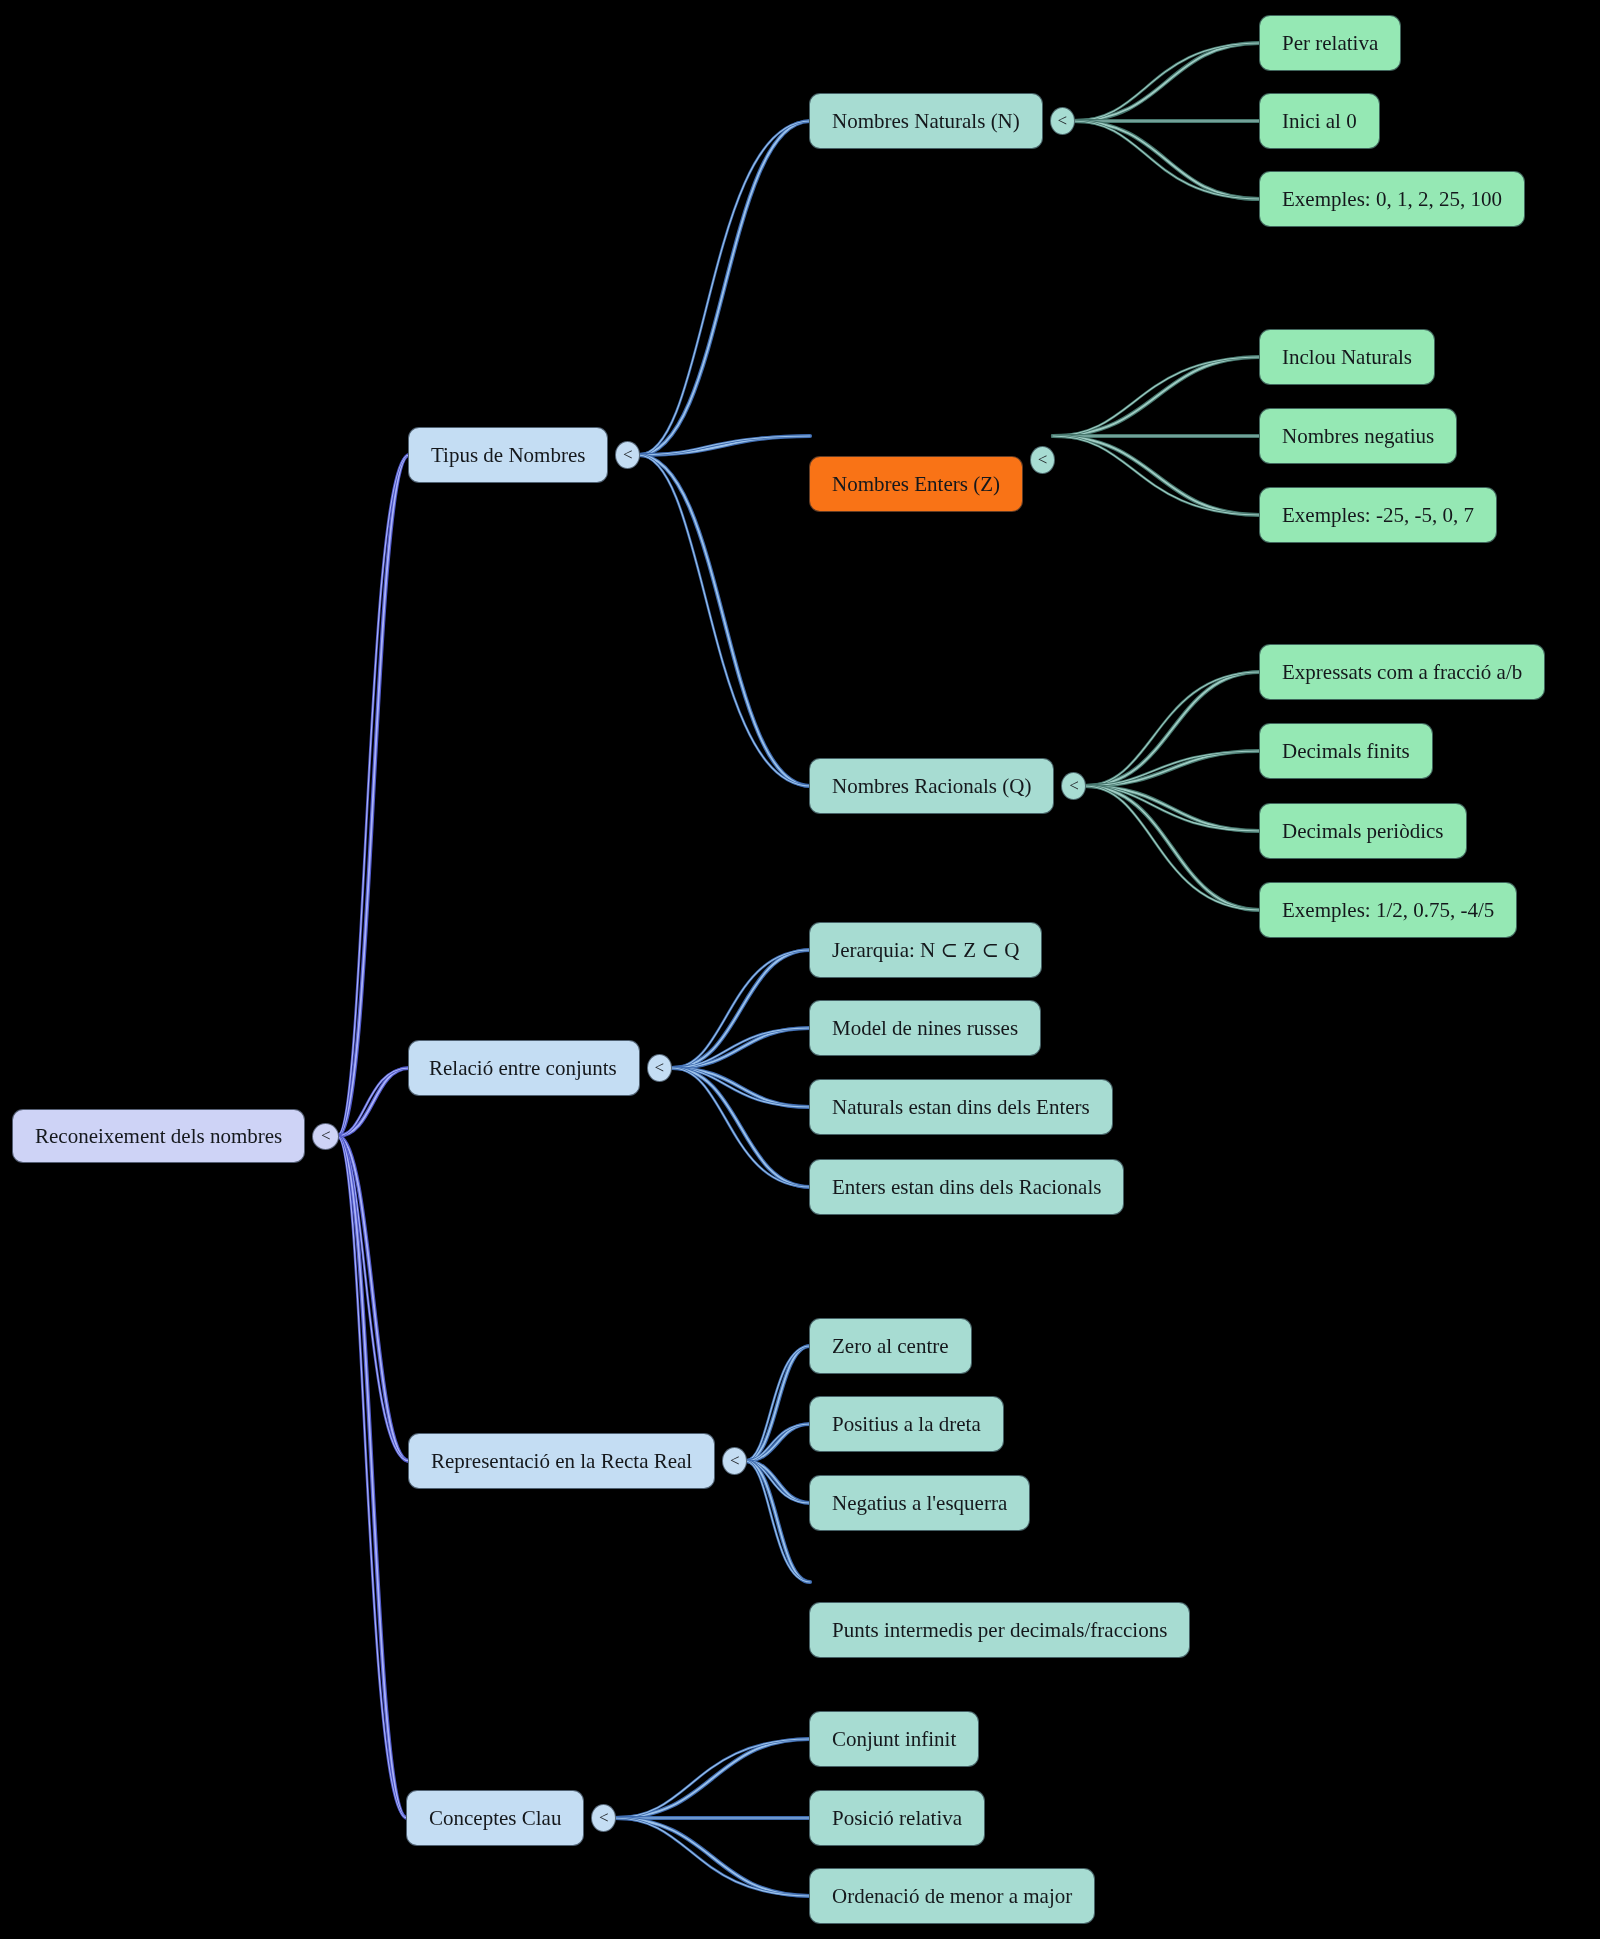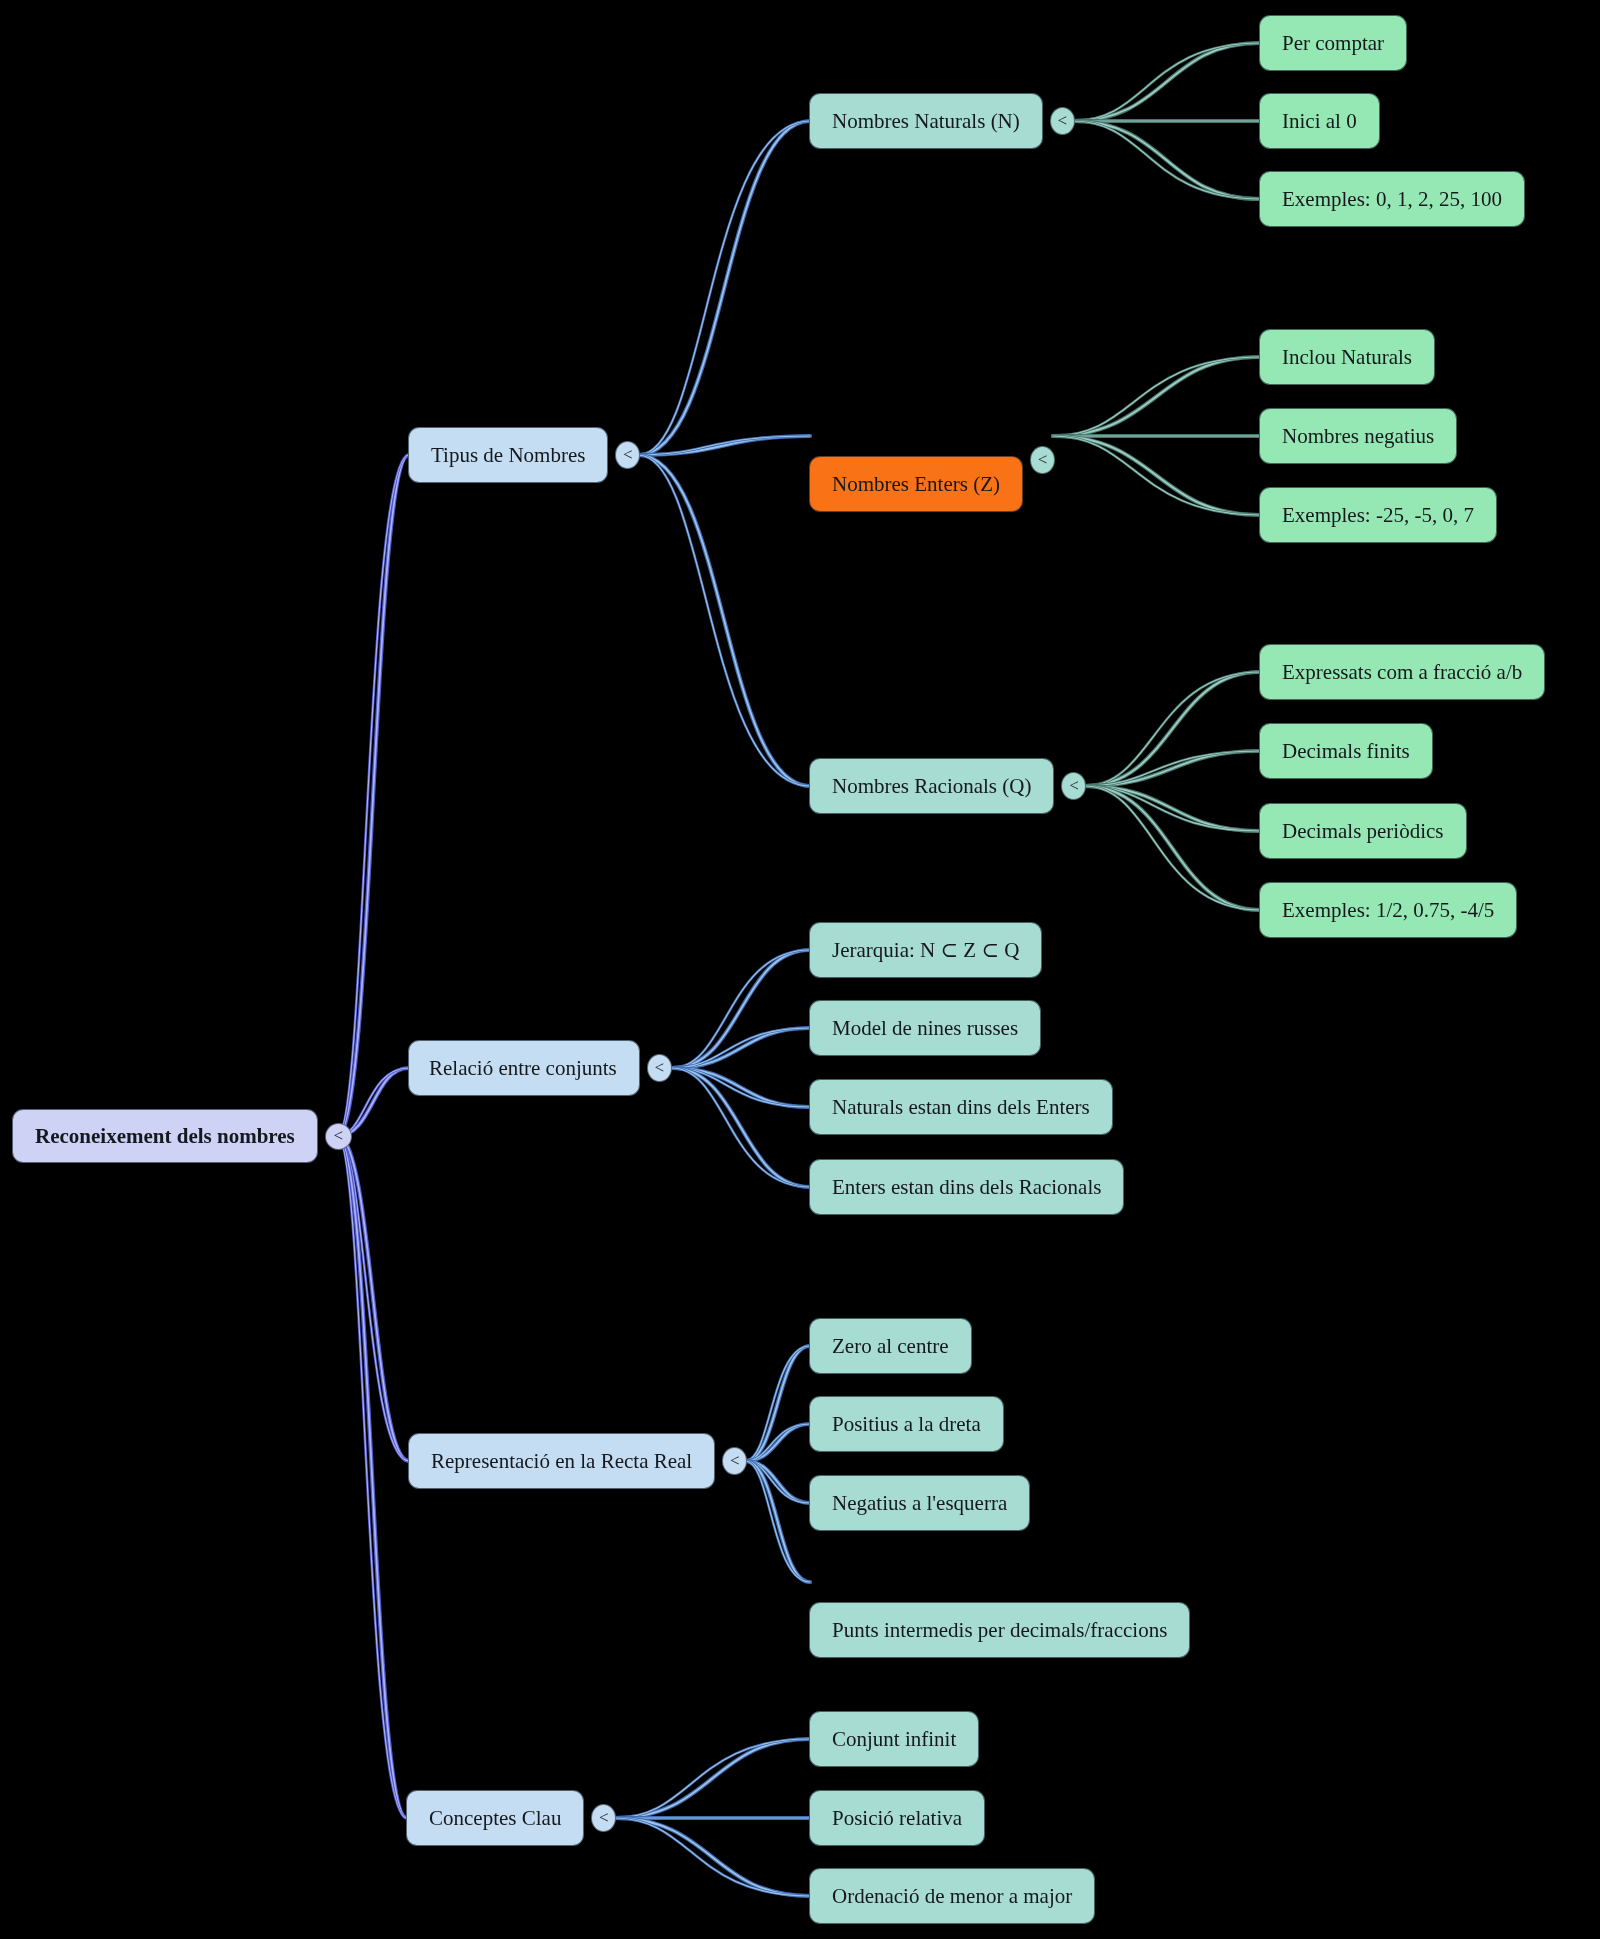--- a/index.html
+++ b/index.html
@@ -168,21 +168,21 @@
       <path d="M 1084.453125 786 C 1172.2265625 786, 1172.2265625 831, 1260 831" fill="none" stroke="#9fccc3" stroke-width="1.8" stroke-linecap="round"></path>
       <path d="M 1084.453125 786 C 1154.671875 786, 1154.671875 831, 1260 831" fill="none" stroke="#47776e" stroke-width="2.6" stroke-linecap="round"></path>
       <path d="M 1084.453125 786 C 1154.671875 786, 1154.671875 831, 1260 831" fill="none" stroke="#9fccc3" stroke-width="1.1" stroke-linecap="round"></path>
       <path d="M 1084.453125 786 C 1172.2265625 786, 1172.2265625 910, 1260 910" fill="none" stroke="#47776e" stroke-width="4.2" stroke-linecap="round"></path>
       <path d="M 1084.453125 786 C 1172.2265625 786, 1172.2265625 910, 1260 910" fill="none" stroke="#9fccc3" stroke-width="1.8" stroke-linecap="round"></path>
       <path d="M 1084.453125 786 C 1154.671875 786, 1154.671875 910, 1260 910" fill="none" stroke="#47776e" stroke-width="2.6" stroke-linecap="round"></path>
       <path d="M 1084.453125 786 C 1154.671875 786, 1154.671875 910, 1260 910" fill="none" stroke="#9fccc3" stroke-width="1.1" stroke-linecap="round"></path>
     </svg>
 
   <div class="node root-node" style="left:12px;top:1109px">
-    <div class="box" style="background: rgb(206, 211, 246); font-weight: bold;">Reconeixement dels nombres</div>
+    <div class="box" style="background: rgb(206, 211, 246);">Reconeixement dels nombres</div>
     <div class="toggle" style="background: rgb(206, 211, 246);">&lt;</div>
   </div>
 
   <div class="node" style="left:408px;top:427px">
     <div class="box" style="background: rgb(196, 221, 243);">Tipus de Nombres</div>
     <div class="toggle" style="background: rgb(196, 221, 243);">&lt;</div>
   </div>
   <div class="node" style="left:408px;top:1040px">
     <div class="box" style="background: rgb(196, 221, 243); padding-left: 20px;">Relació entre conjunts</div>
     <div class="toggle" style="background: rgb(196, 221, 243);">&lt;</div>
@@ -239,21 +239,21 @@
     <div class="box" style="background: rgb(167, 220, 210);">Conjunt infinit</div>
   </div>
   <div class="node" style="left:809px;top:1790px">
     <div class="box" style="background: rgb(167, 220, 210);">Posició relativa</div>
   </div>
   <div class="node" style="left:809px;top:1868px">
     <div class="box" style="background: rgb(167, 220, 210);">Ordenació de menor a major</div>
   </div>
 
   <div class="node" style="left:1259px;top:15px">
-    <div class="box" style="background: rgb(149, 232, 180);">Per comptar</div>
+    <div class="box" style="background: rgb(149, 232, 180);">Per relativa</div>
   </div>
   <div class="node" style="left:1259px;top:93px">
     <div class="box" style="background: rgb(149, 232, 180);">Inici al 0</div>
   </div>
   <div class="node" style="left:1259px;top:171px">
     <div class="box" style="background: rgb(149, 232, 180);">Exemples: 0, 1, 2, 25, 100</div>
   </div>
 
   <div class="node" style="left:1259px;top:329px">
     <div class="box" style="background: rgb(149, 232, 180);">Inclou Naturals</div>

